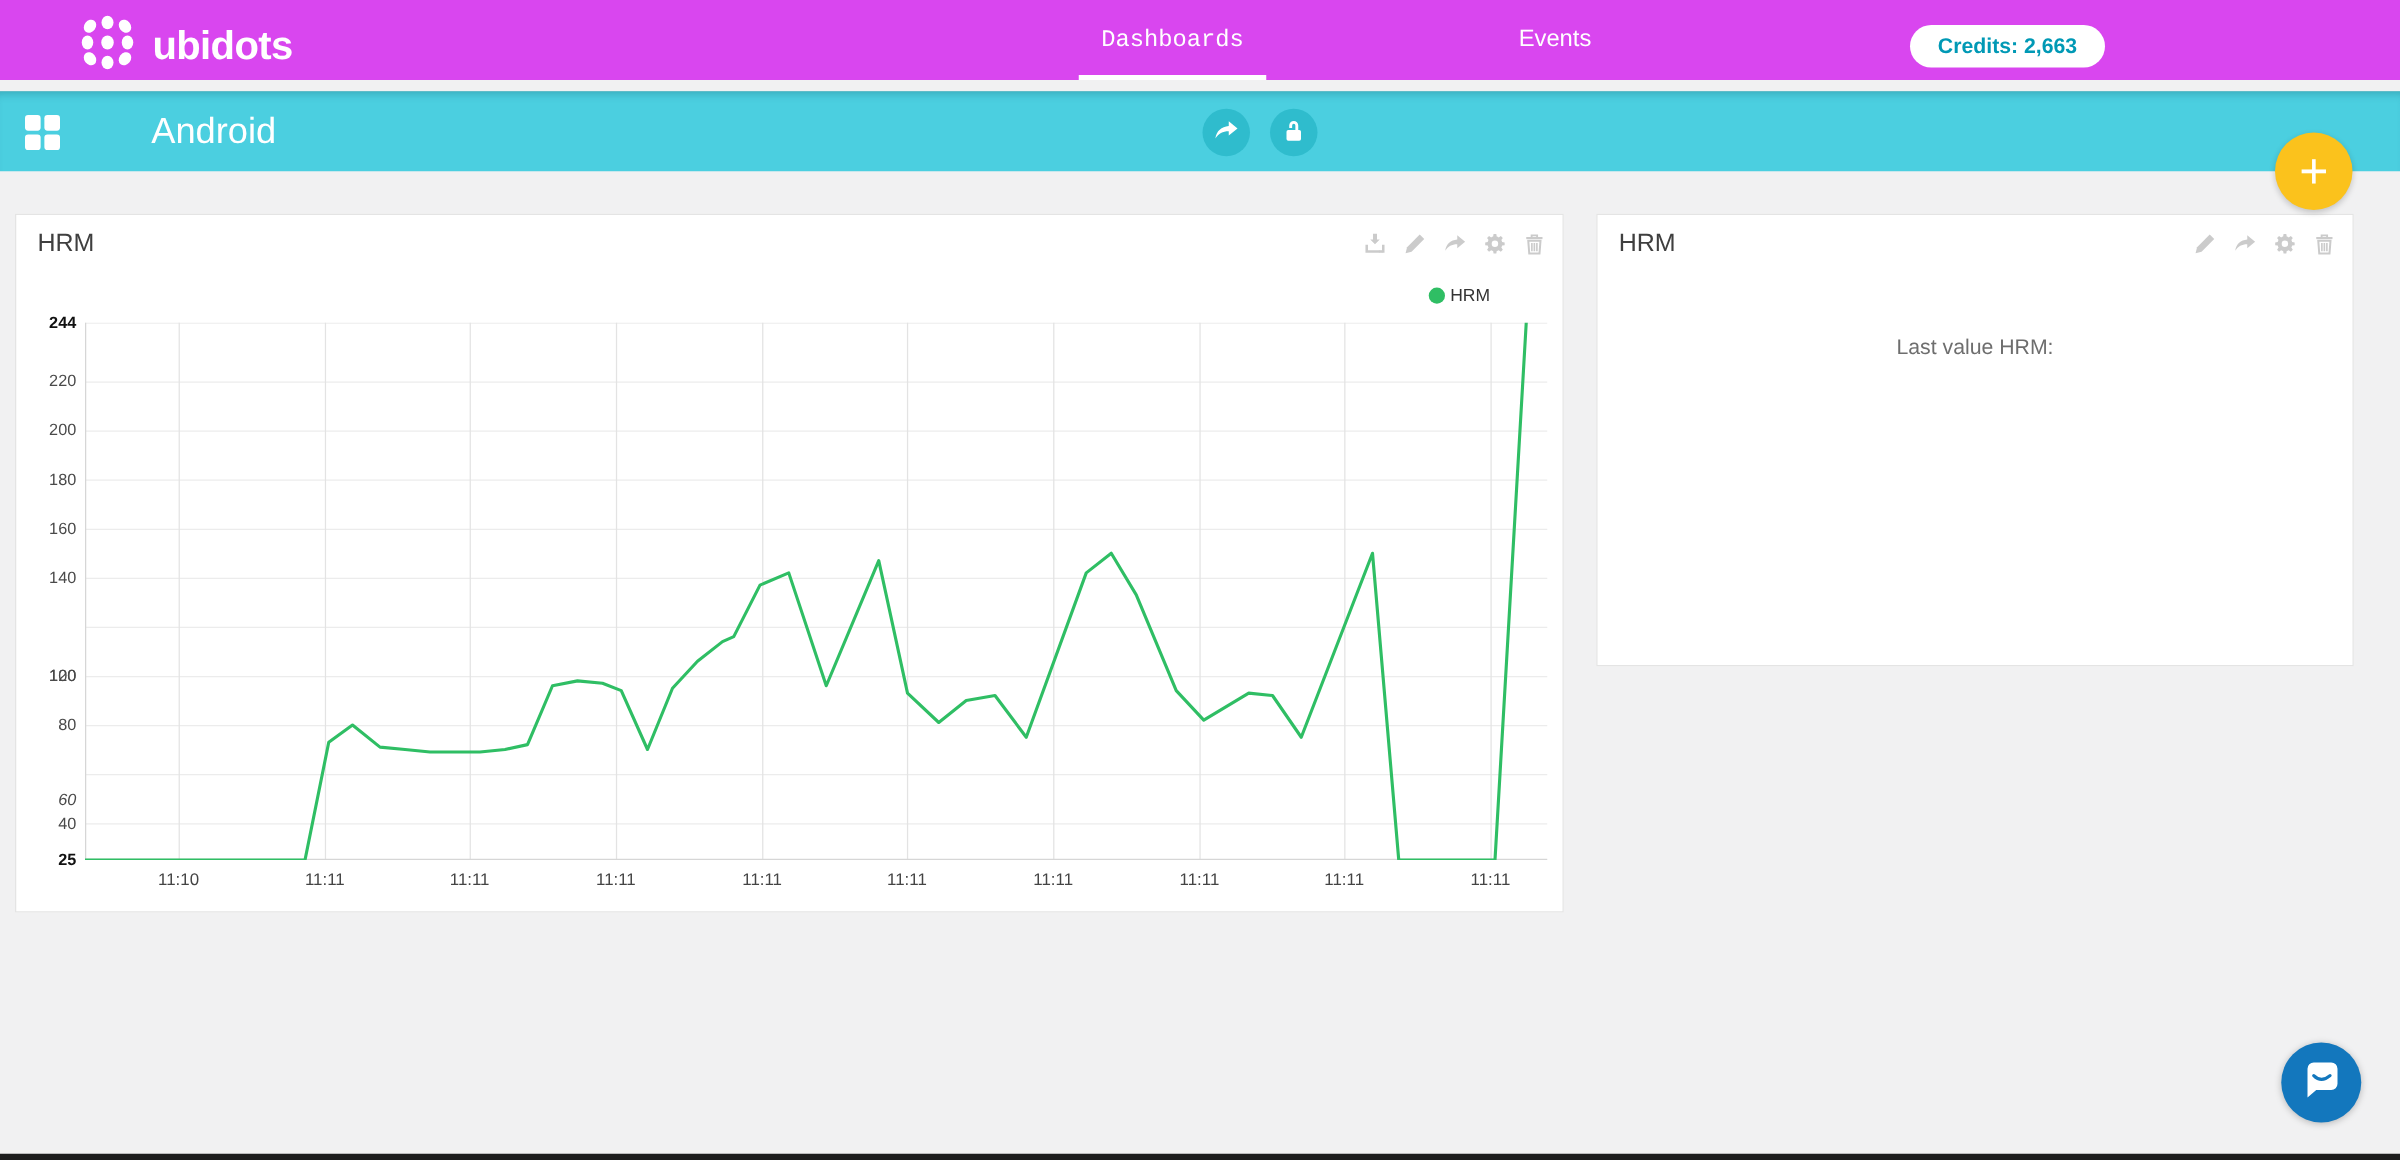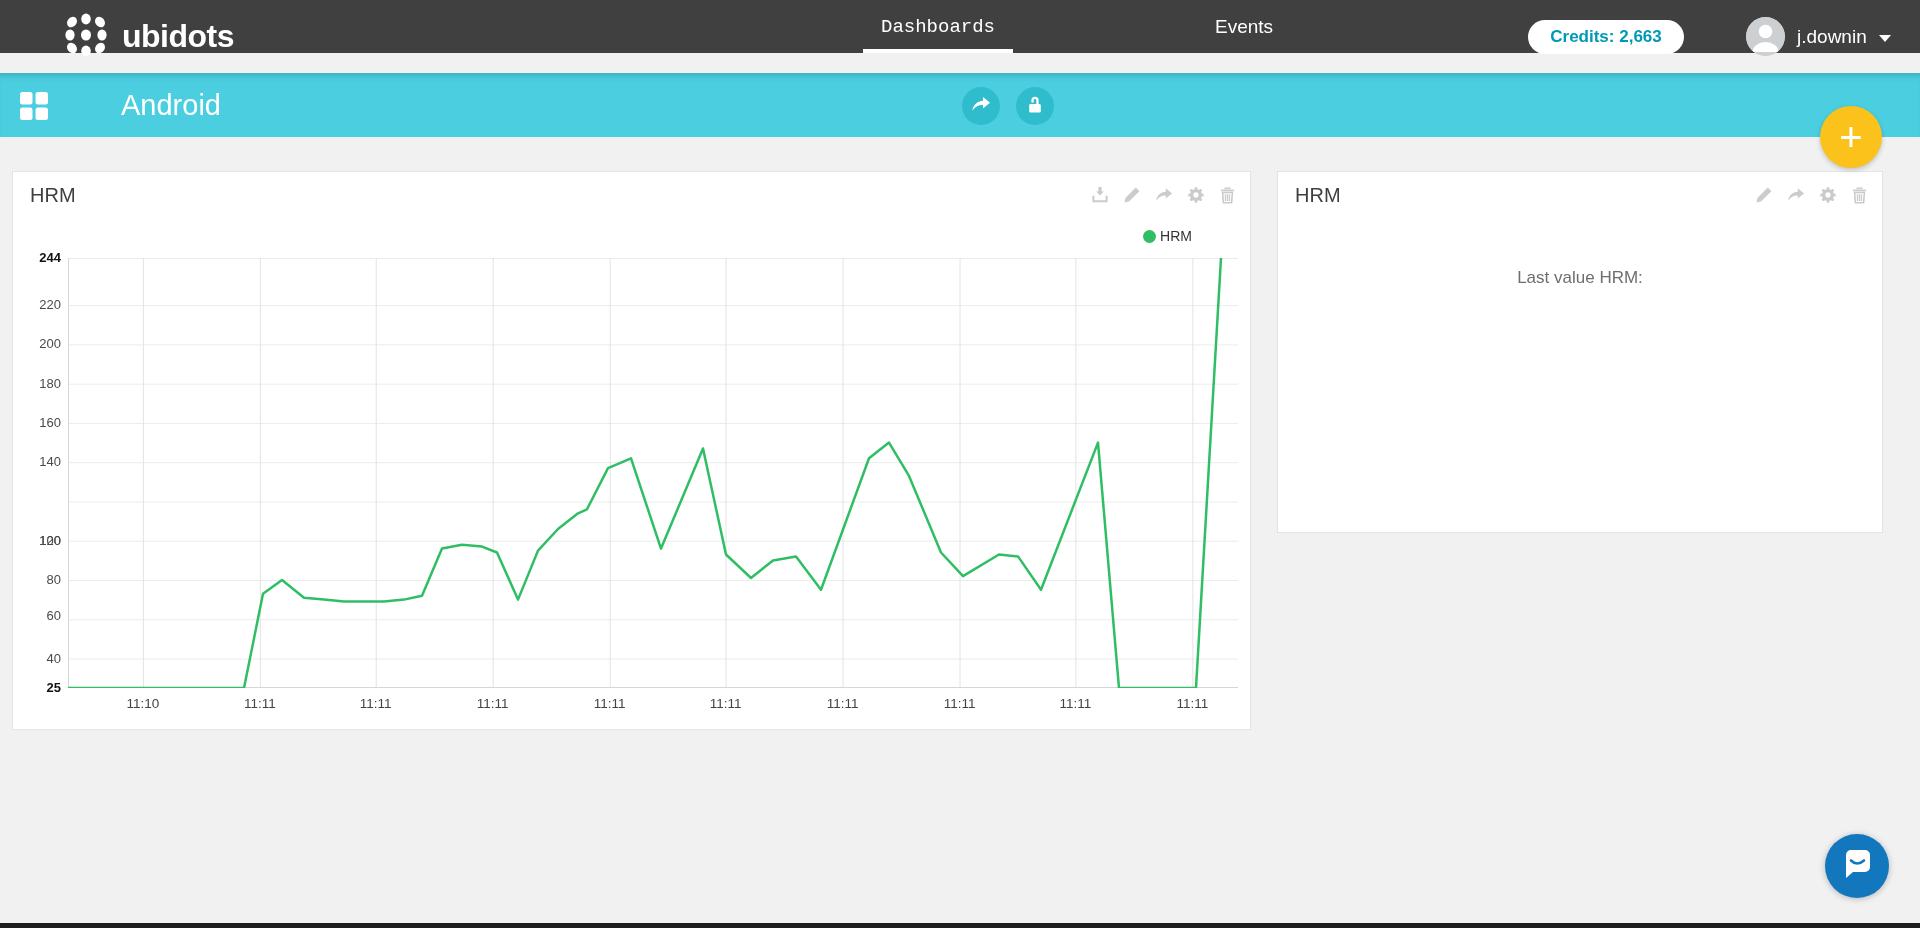--- a/index.html
+++ b/index.html
@@ -1,20 +1,20 @@
 <!DOCTYPE html>
 <html><head>
 <meta charset="utf-8">
 <style>
   * { margin:0; padding:0; box-sizing:border-box; }
   html,body { width:1920px; height:928px; overflow:hidden; }
   body { font-family:"Liberation Sans", sans-serif; background:#f1f1f2; position:relative; }
 
   
-  .navbar { position:absolute; left:0; top:0; width:1920px; height:53px; background:#404040; z-index:20; }
+  .navbar { position:absolute; left:0; top:0; width:1920px; height:64px; background:#d946ef; z-index:20; }
   .logo { position:absolute; left:62px; top:0; height:73px; display:flex; align-items:center; gap:12px; cursor:pointer; }
   .logo-text { color:#fff; font-size:32px; font-weight:bold; letter-spacing:-0.5px; }
   .nav-item { position:absolute; top:0; height:100%; display:flex; align-items:center; justify-content:center;
               color:#fff; font-size:19px; font-weight:400; cursor:pointer; }
   #nav-dashboards { left:863px; width:150px;font-family:Liberation Mono, monospace; }
   #nav-devices    { left:1041px; width:100px; }
   #nav-events     { left:1198px; width:92px; }
   .nav-item.active::after { content:""; position:absolute; left:0; right:0; bottom:0; height:4px; background:#fff; }
   .credits-pill { position:absolute; left:1528px; top:20px; width:156px; height:34px; background:#fff; border-radius:17px;
                   color:#0099b5; font-weight:bold; font-size:17px; text-align:center; line-height:34px; cursor:pointer; }
@@ -89,31 +89,20 @@
       </svg>
     </span>
     <span class="logo-text">ubidots</span>
   </div>
 
   <a class="nav-item active" id="nav-dashboards">Dashboards</a>
   <a class="nav-item" id="nav-events">Events</a>
 
   <div class="credits-pill">Credits: 2,663</div>
 
-  <div class="user-menu">
-    <span class="avatar">
-      <svg width="39" height="39" viewBox="0 0 39 39">
-        <circle cx="19.5" cy="19.5" r="19.5" fill="#cdd0d2"></circle>
-        <circle cx="19.5" cy="14.5" r="6.8" fill="#fff"></circle>
-        <path d="M6.5 35 a13 10 0 0 1 26 0 Z" fill="#fff"></path>
-      </svg>
-    </span>
-    <span class="username">j.downin</span>
-    <span class="caret-down"></span>
-  </div>
 </header>
 
 <div class="subheader">
   <button class="grid-btn">
     <span>
       <svg width="28" height="28" viewBox="0 0 28 28" fill="#fff">
         <rect x="0" y="0" width="12.5" height="12.5" rx="2.5"></rect>
         <rect x="15.5" y="0" width="12.5" height="12.5" rx="2.5"></rect>
         <rect x="0" y="15.5" width="12.5" height="12.5" rx="2.5"></rect>
         <rect x="15.5" y="15.5" width="12.5" height="12.5" rx="2.5"></rect>
@@ -225,21 +214,21 @@
   <div id="axis-labels">
       <div class="y-label bold" style="left: 2px; top: 77px;">244</div>
       <div class="y-label" style="left: 2px; top: 124.123px;">220</div>
       <div class="y-label" style="left: 2px; top: 163.393px;">200</div>
       <div class="y-label" style="left: 2px; top: 202.662px;">180</div>
       <div class="y-label" style="left: 2px; top: 241.932px;">160</div>
       <div class="y-label" style="left: 2px; top: 281.201px;">140</div>
       <div class="y-label" style="left: 2px; top: 320.47px; margin-top: 40px;">120</div>
       <div class="y-label" style="left: 2px; top: 359.74px;">100</div>
       <div class="y-label" style="left: 2px; top: 399.009px;">80</div>
-      <div class="y-label" style="left: 2px; top: 435px;">60</div>
+      <div class="y-label" style="left: 2px; top: 459px; font-style: italic;">60</div>
       <div class="y-label" style="left: 2px; top: 477.548px;">40</div>
       <div class="y-label bold" style="left: 2px; top: 507px;">25</div>
       <div class="x-label" style="left: 129.88px;">11:10</div>
       <div class="x-label" style="left: 246.88px;">11:11</div>
       <div class="x-label" style="left: 362.71px;">11:11</div>
       <div class="x-label" style="left: 479.71px;">11:11</div>
       <div class="x-label" style="left: 596.71px;">11:11</div>
       <div class="x-label" style="left: 712.54px;">11:11</div>
       <div class="x-label" style="left: 829.54px;">11:11</div>
       <div class="x-label" style="left: 946.54px;">11:11</div>

